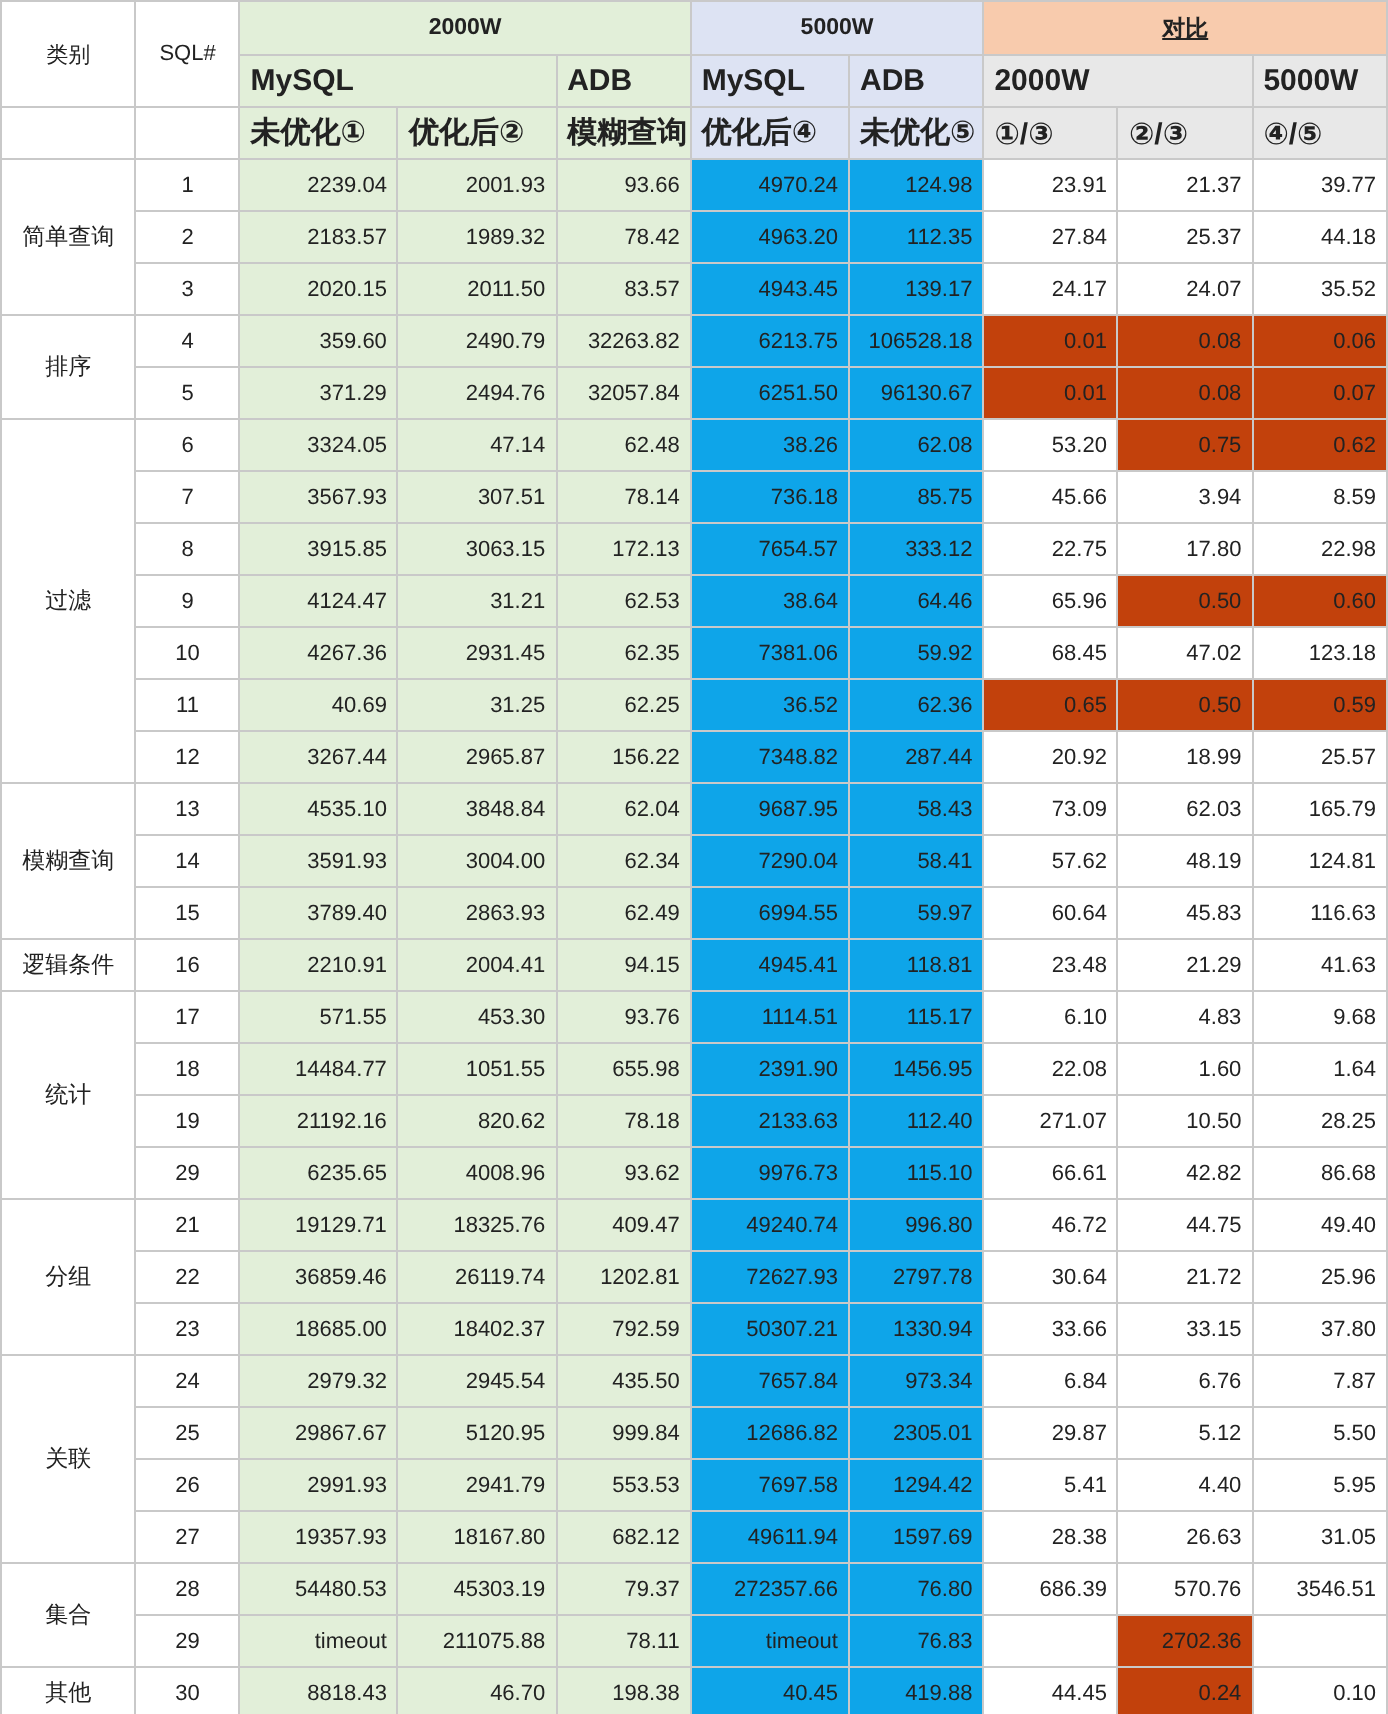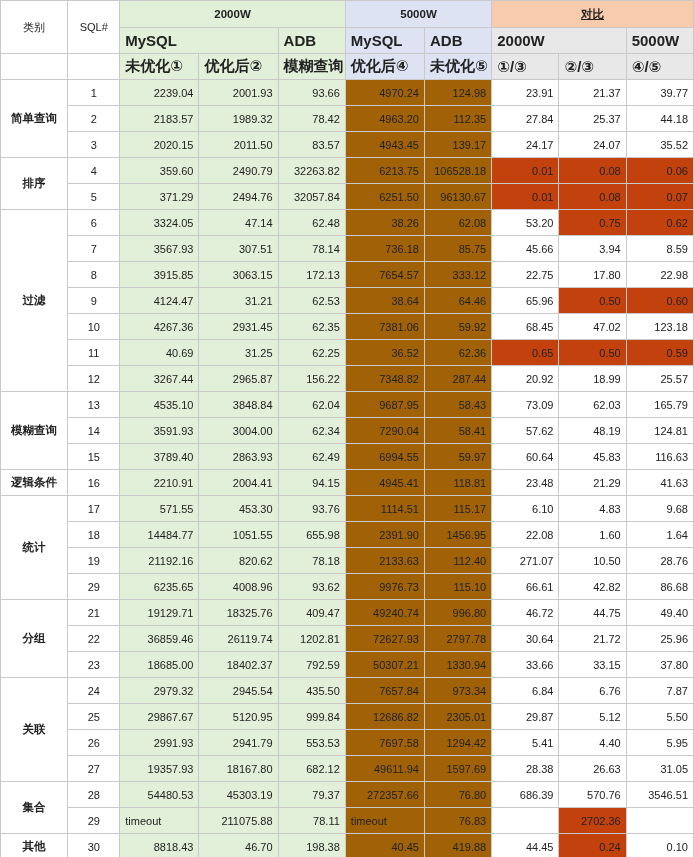--- a/index.html
+++ b/index.html
@@ -40,33 +40,33 @@
   .g-2000{background:#e2efd9;}
   .g-5000{background:#dde3f3;}
   .g-cmp{background:#f8cbad;text-decoration:underline;}
   .sub-2000{background:#e2efd9;}
   .sub-5000{background:#dde3f3;}
   .sub-cmp{background:#e8e8e8;}
   .corner{background:#ffffff;font-weight:normal;text-align:center;}
   
   .cat{
     text-align:center;
-    font-weight:bold;
+    font-weight:normal;
     font-size:11.5px;
     background:#ffffff;
   }
   .sqlid{
     text-align:center;
     background:#ffffff;
   }
   .num{text-align:right;}
-  .txt{text-align:left;}
+  .txt{text-align:right;}
   
   .c-2000{background:#e2efd9;}
-  .c-5000{background:#a16207;}
+  .c-5000{background:#0ea5e9;}
   .c-cmp{background:#ffffff;}
   .c-cmp-shade{background:#c2410c;}
   
   col.w-cat{width:62px;}
   col.w-sql{width:48px;}
   col.w-d{width:73px;}
   col.w-c{width:62px;}
 </style>
 </head>
 <body>
@@ -320,21 +320,21 @@
       </tr>
       <tr>
         <td class="sqlid">19</td>
         <td class="c-2000 num">21192.16</td>
         <td class="c-2000 num">820.62</td>
         <td class="c-2000 num">78.18</td>
         <td class="c-5000 num">2133.63</td>
         <td class="c-5000 num">112.40</td>
         <td class="c-cmp num">271.07</td>
         <td class="c-cmp num">10.50</td>
-        <td class="c-cmp num">28.76</td>
+        <td class="c-cmp num">28.25</td>
       </tr>
       <tr>
         <td class="sqlid">29</td>
         <td class="c-2000 num">6235.65</td>
         <td class="c-2000 num">4008.96</td>
         <td class="c-2000 num">93.62</td>
         <td class="c-5000 num">9976.73</td>
         <td class="c-5000 num">115.10</td>
         <td class="c-cmp num">66.61</td>
         <td class="c-cmp num">42.82</td>

